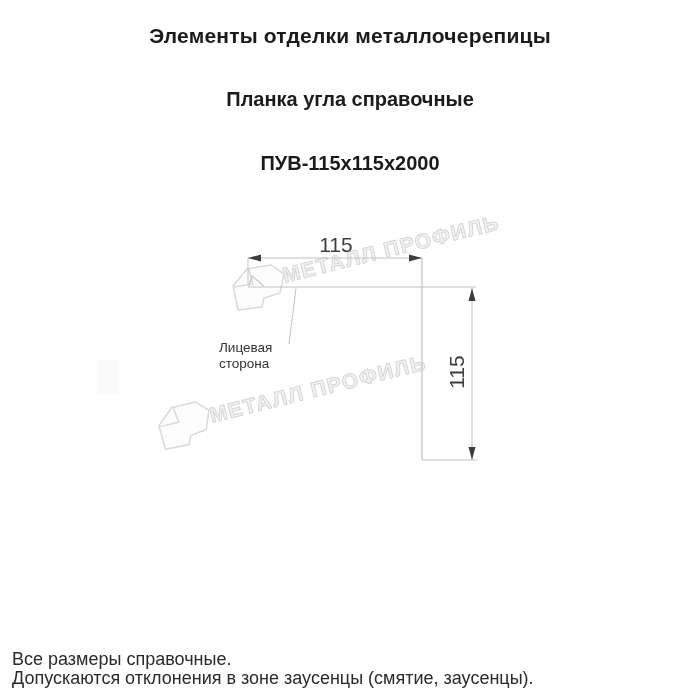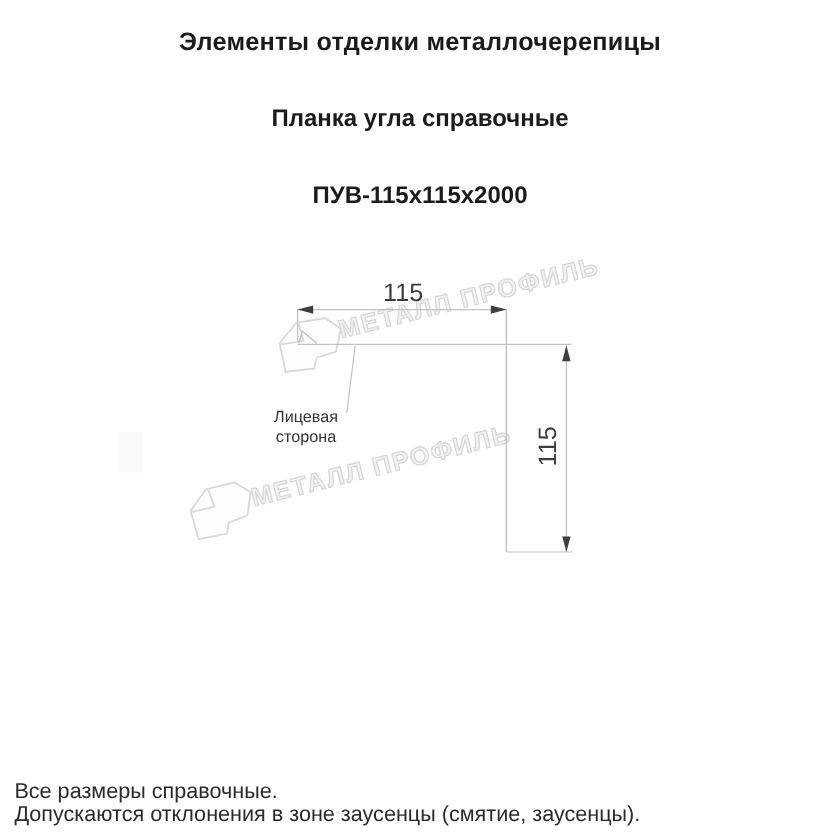--- a/index.html
+++ b/index.html
@@ -43,21 +43,21 @@
   }
   
   .dim-label{
     position:absolute;color:#3e3e3e;font-size:21px;line-height:22px;
     text-align:center;
   }
   .dim-h{left:296px;top:234px;width:80px;}
   .dim-v{left:417px;top:361px;width:80px;transform:rotate(-90deg);}
   .face-label{
     position:absolute;left:219px;top:340px;width:72px;
-    text-align:center;font-size:13.5px;line-height:15.5px;color:#333333;
+    font-size:13.5px;line-height:15.5px;color:#333333;
   }
   
   .footer-note{position:absolute;left:12px;font-size:18px;color:#2a2a2a;}
   .note1{top:649px;}
   .note2{top:668px;}
 </style>
 </head>
 <body>
 
 <div class="layer">

